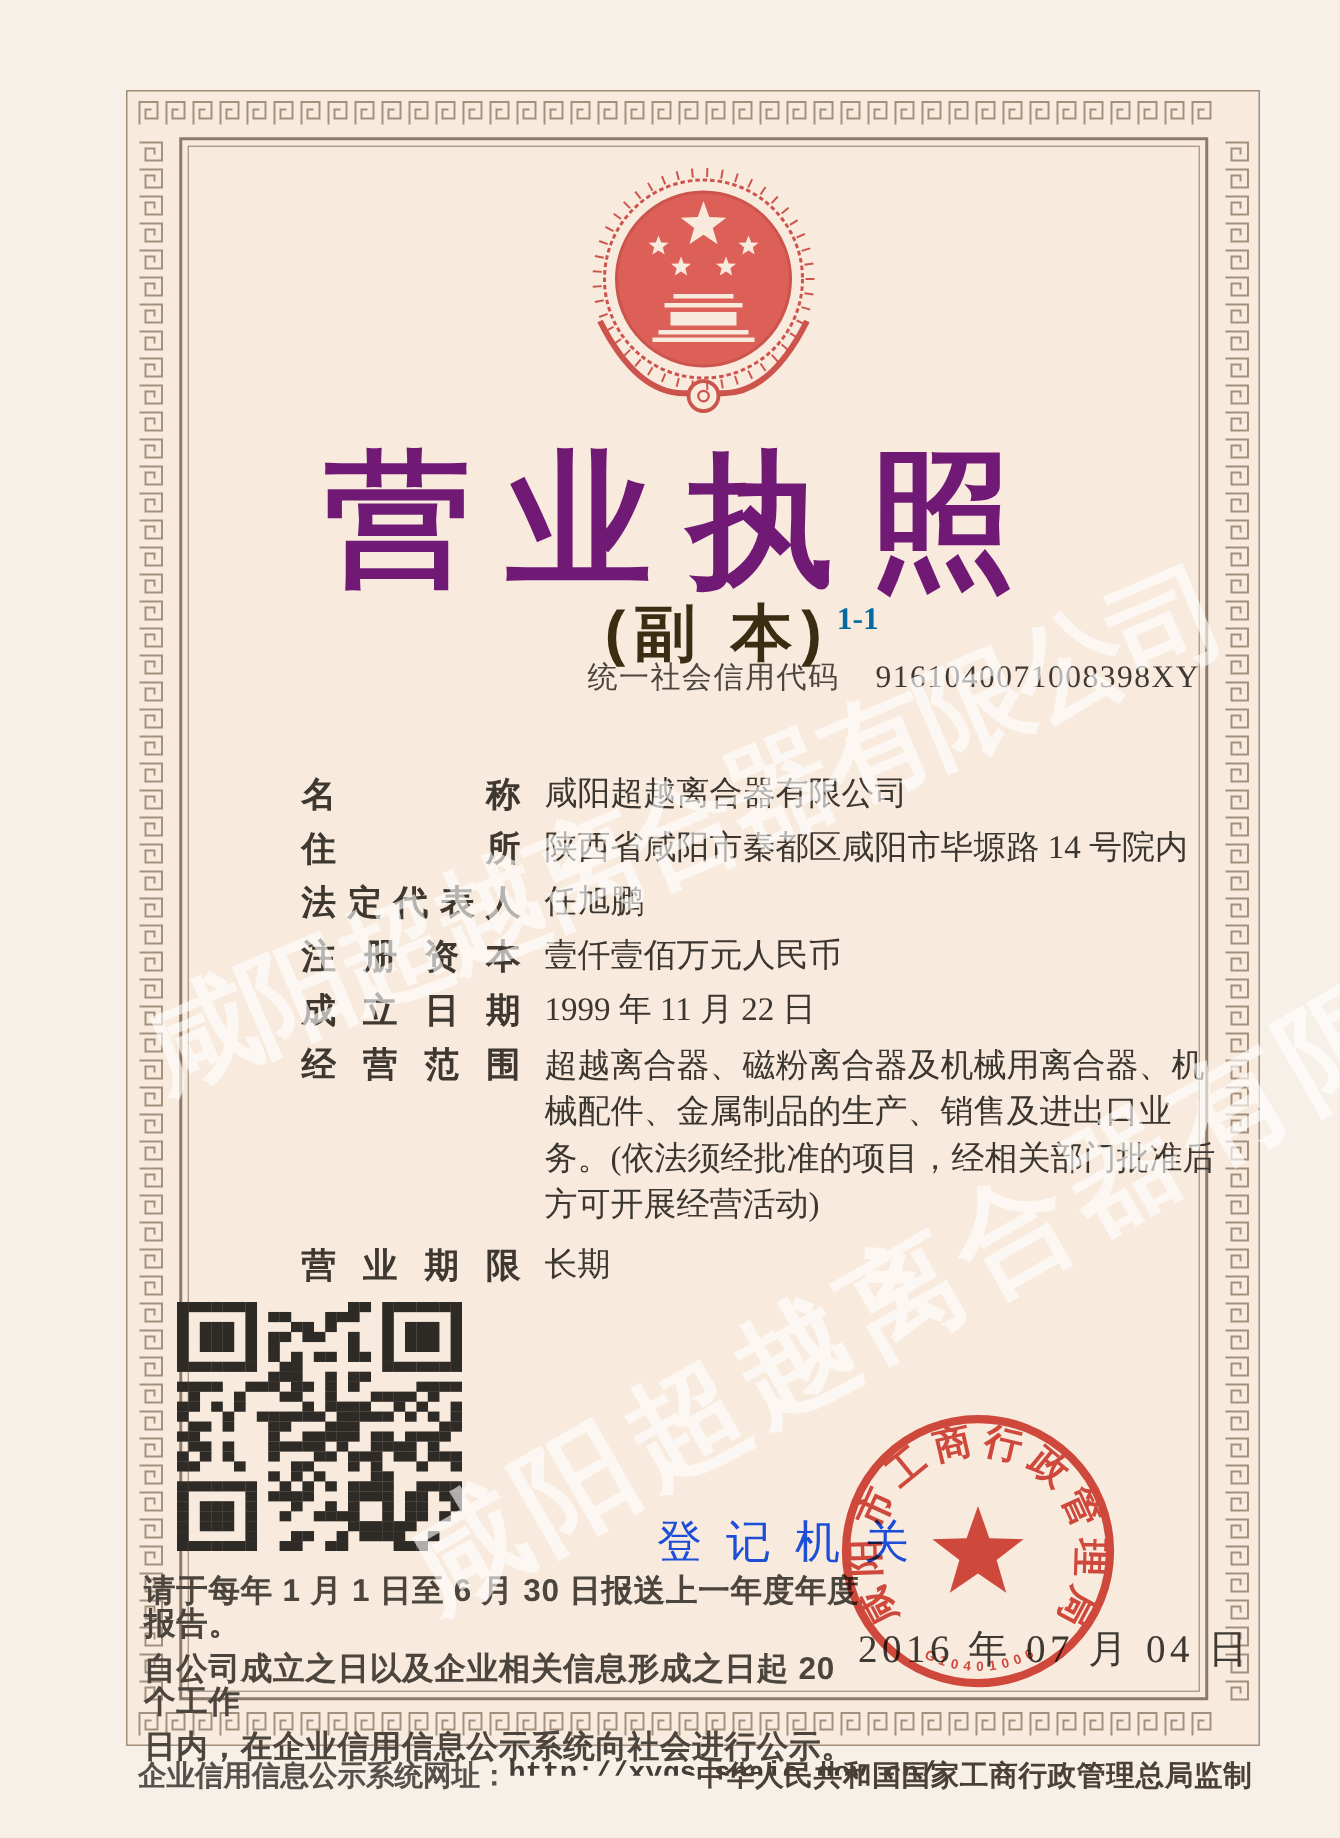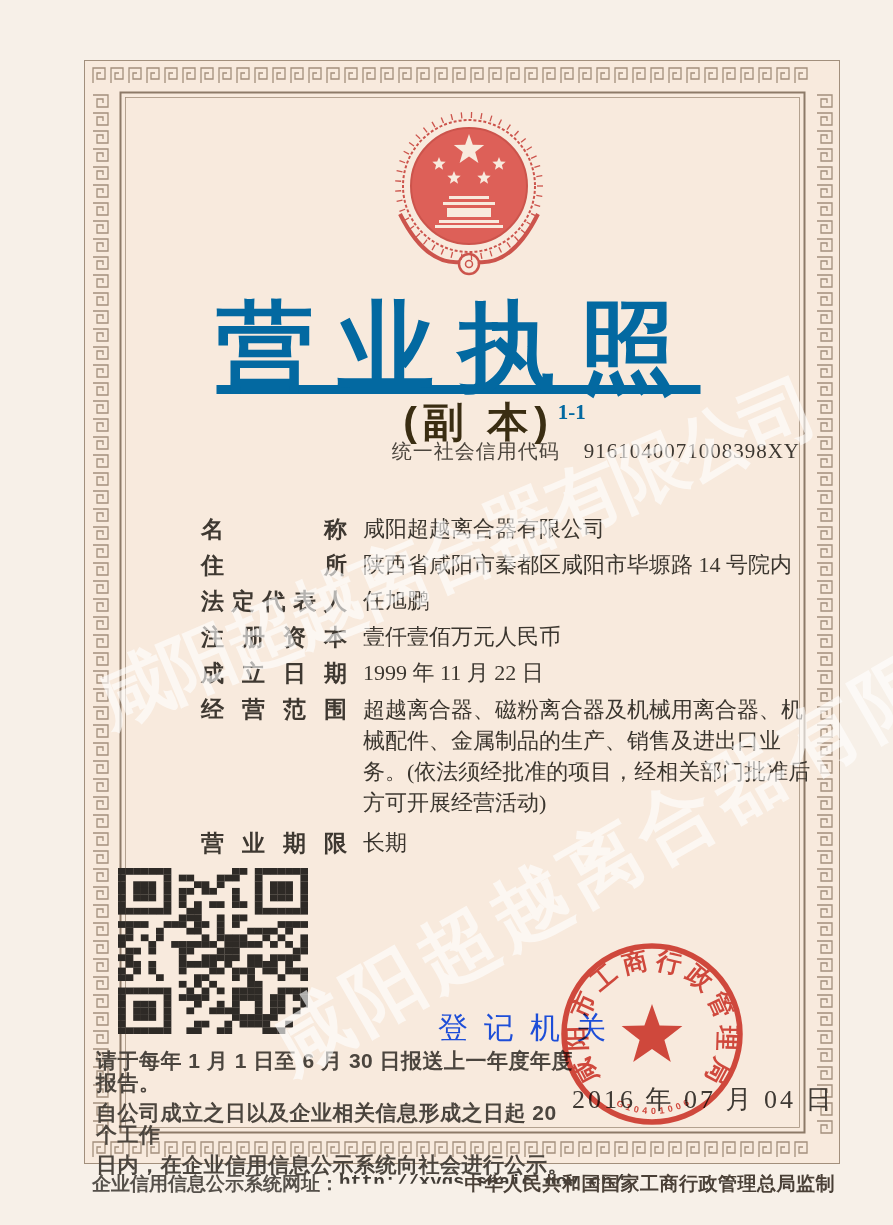--- a/index.html
+++ b/index.html
@@ -330,21 +330,21 @@
         <rect x="53" y="98" width="52" height="3" fill="#f8eadd"></rect>
         <rect x="57" y="104" width="44" height="9" fill="#f8eadd"></rect>
         <rect x="49" y="116" width="60" height="3" fill="#f8eadd"></rect>
         <rect x="45" y="121" width="68" height="3" fill="#f8eadd"></rect>
         <path d="M10,110 C28,146 48,160 70,158" fill="none" stroke="#cc544c" stroke-width="4"></path>
         <path d="M148,110 C130,146 110,160 88,158" fill="none" stroke="#cc544c" stroke-width="4"></path>
         <circle cx="79" cy="160" r="10" fill="none" stroke="#cc544c" stroke-width="2.5"></circle>
         <circle cx="79" cy="160" r="3.5" fill="none" stroke="#cc544c" stroke-width="1.5"></circle>
       </svg>
 
-    <div class="title" style="color:#0369a1;text-decoration:underline;">营业执照</div>
+    <div class="title" style="color:#701a75;">营业执照</div>
 
     <div class="subtitle-row">
       <span class="subtitle" style="color:#3a2d12;">(副 本)</span>
       <span class="copy-no">1-1</span>
     </div>
 
     <div class="credit-row">
       <span class="credit-label">统一社会信用代码</span>
       <span class="credit-value">9161040071008398XY</span>
     </div>

